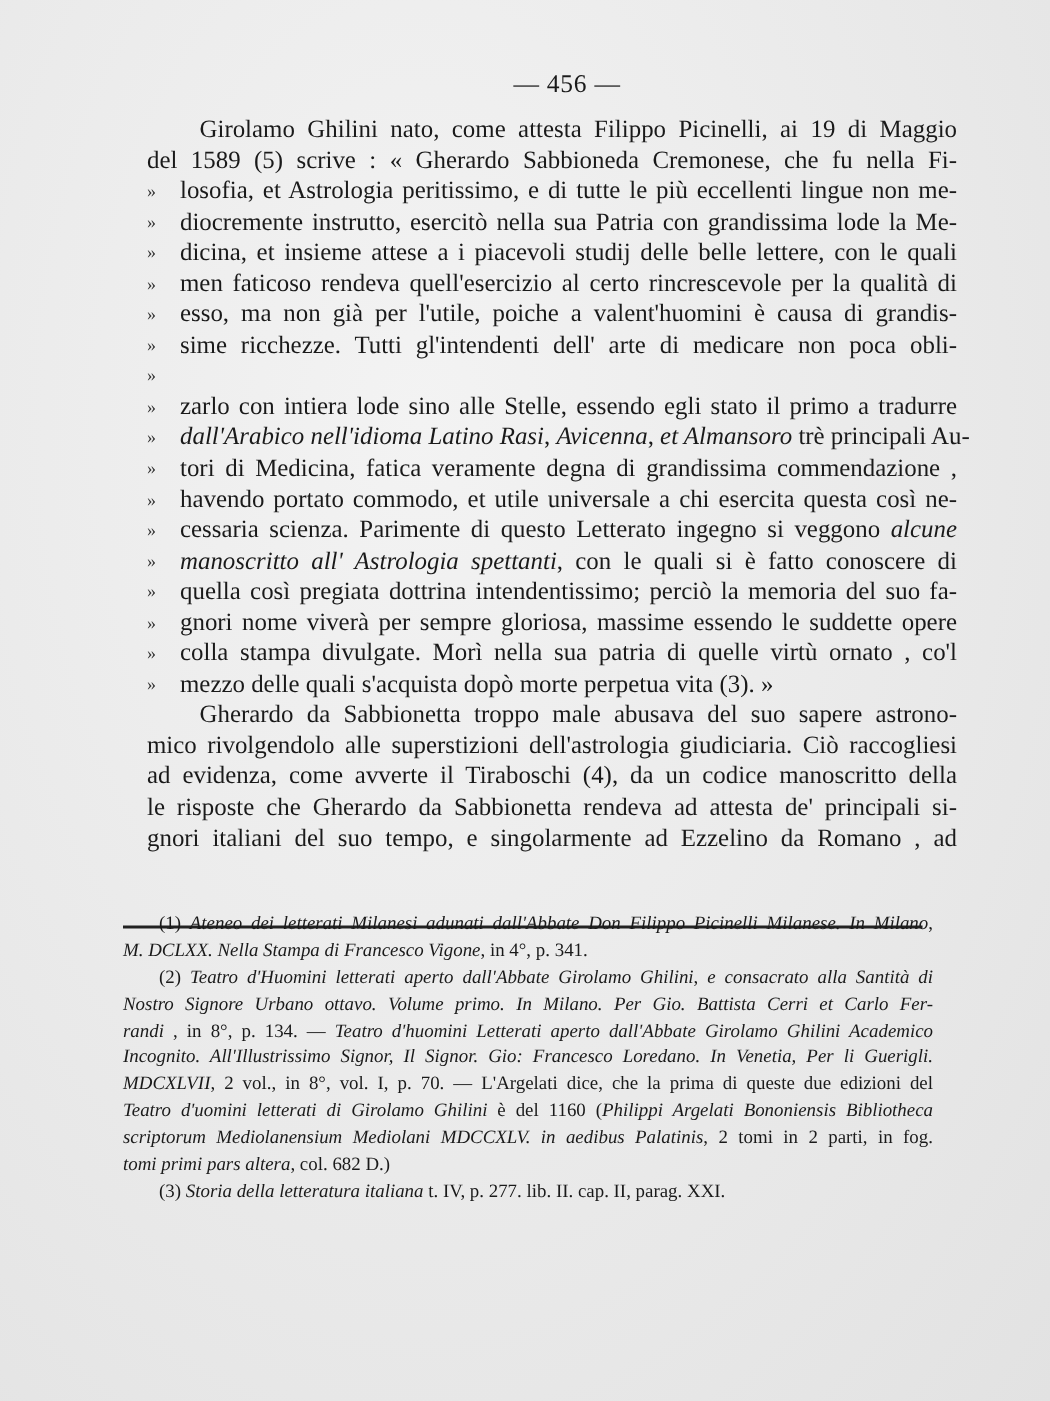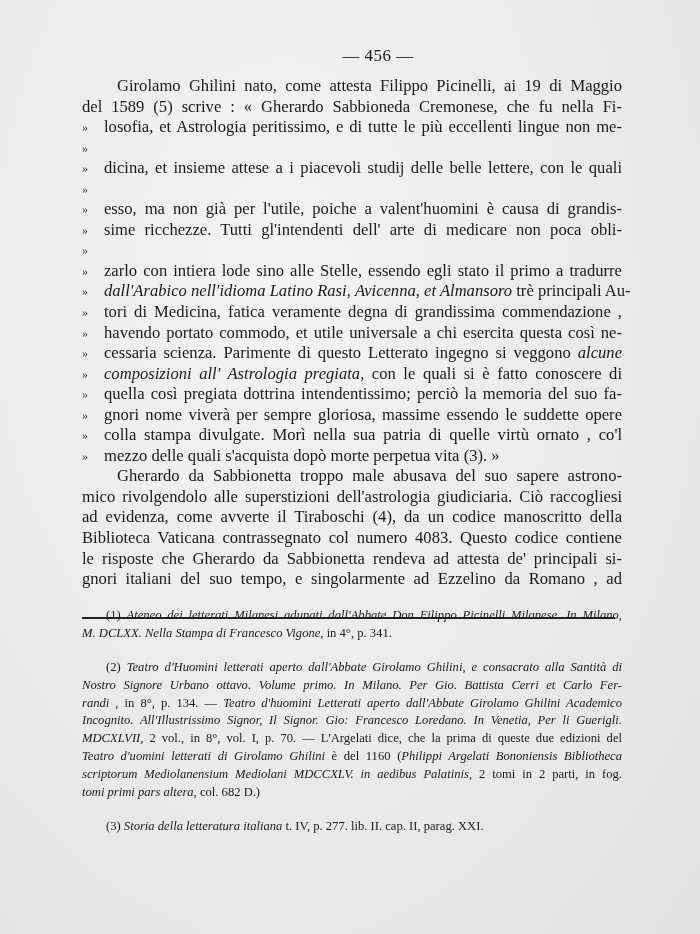--- a/index.html
+++ b/index.html
@@ -22,21 +22,21 @@
       left: 0;
       width: 700px;
       text-align: center;
       font-size: 17px;
       letter-spacing: 0.5px;
       padding-left: 28px;
     }
     .main-text {
       position: absolute;
       top: 76px;
-      left: 82px;
+      left: 98px;
       width: 540px;
     }
     .line {
       height: 20.55px;
       line-height: 20.55px;
       font-size: 16.6px;
       white-space: nowrap;
       text-align: justify;
       text-align-last: justify;
       position: relative;
@@ -69,51 +69,50 @@
     .fn-line {
       height: 17.9px;
       line-height: 17.9px;
       font-size: 12.6px;
       white-space: nowrap;
       text-align: justify;
       text-align-last: justify;
     }
     .fn-line.first { padding-left: 24px; }
     .fn-line.last { text-align-last: left; font-family: Liberation Serif, serif; }
-    .fn-line.gap { margin-top: 16px; }
+    .fn-line.gap { margin-top: 0; }
   </style>
 </head>
 <body>
 
 <div class="page-number">— 456 —</div>
 
 <div class="main-text" id="main-text">
     <div class="line indent"><span>Girolamo Ghilini nato, come attesta Filippo Picinelli, ai 19 di Maggio</span></div>
     <div class="line"><span>del 1589 (5) scrive : « Gherardo Sabbioneda Cremonese, che fu nella Fi-</span></div>
     <div class="line quoted"><span class="qmark">»</span><span>losofia, et Astrologia peritissimo, e di tutte le più eccellenti lingue non me-</span></div>
-    <div class="line quoted"><span class="qmark">»</span></div>
+    <div class="line quoted"><span class="qmark">»</span><span>diocremente instrutto, esercitò nella sua Patria con grandissima lode la Me-</span></div>
     <div class="line quoted"><span class="qmark">»</span><span>dicina, et insieme attese a i piacevoli studij delle belle lettere, con le quali</span></div>
-    <div class="line quoted"><span class="qmark">»</span></div>
+    <div class="line quoted"><span class="qmark">»</span><span>men faticoso rendeva quell'esercizio al certo rincrescevole per la qualità di</span></div>
     <div class="line quoted"><span class="qmark">»</span><span>esso, ma non già per l'utile, poiche a valent'huomini è causa di grandis-</span></div>
     <div class="line quoted"><span class="qmark">»</span><span>sime ricchezze. Tutti gl'intendenti dell' arte di medicare non poca obli-</span></div>
     <div class="line quoted"><span class="qmark">»</span></div>
     <div class="line quoted"><span class="qmark">»</span><span>zarlo con intiera lode sino alle Stelle, essendo egli stato il primo a tradurre</span></div>
     <div class="line quoted"><span class="qmark">»</span><em>dall'Arabico nell'idioma Latino Rasi</em><span>, </span><em>Avicenna</em><span>, </span><em>et Almansoro</em><span> trè principali Au-</span></div>
     <div class="line quoted"><span class="qmark">»</span><span>tori di Medicina, fatica veramente degna di grandissima commendazione ,</span></div>
     <div class="line quoted"><span class="qmark">»</span><span>havendo portato commodo, et utile universale a chi esercita questa così ne-</span></div>
     <div class="line quoted"><span class="qmark">»</span><span>cessaria scienza. Parimente di questo Letterato ingegno si veggono </span><em>alcune</em></div>
-    <div class="line quoted"><span class="qmark">»</span><em>composizioni all' Astrologia pregiata</em><span>, con le quali si è fatto conoscere di</span></div>
+    <div class="line quoted"><span class="qmark">»</span><em>manoscritto all' Astrologia spettanti</em><span>, con le quali si è fatto conoscere di</span></div>
     <div class="line quoted"><span class="qmark">»</span><span>quella così pregiata dottrina intendentissimo; perciò la memoria del suo fa-</span></div>
     <div class="line quoted"><span class="qmark">»</span><span>gnori nome viverà per sempre gloriosa, massime essendo le suddette opere</span></div>
     <div class="line quoted"><span class="qmark">»</span><span>colla stampa divulgate. Morì nella sua patria di quelle virtù ornato , co'l</span></div>
     <div class="line quoted last"><span class="qmark">»</span><span>mezzo delle quali s'acquista dopò morte perpetua vita (3). »</span></div>
     <div class="line indent"><span>Gherardo da Sabbionetta troppo male abusava del suo sapere astrono-</span></div>
     <div class="line"><span>mico rivolgendolo alle superstizioni dell'astrologia giudiciaria. Ciò raccogliesi</span></div>
     <div class="line"><span>ad evidenza, come avverte il Tiraboschi (4), da un codice manoscritto della</span></div>
-    <div class="line"><span>Biblioteca Vaticana contrassegnato col numero 4083. Questo codice contiene</span></div>
     <div class="line"><span>le risposte che Gherardo da Sabbionetta rendeva ad attesta de' principali si-</span></div>
     <div class="line"><span>gnori italiani del suo tempo, e singolarmente ad Ezzelino da Romano , ad</span></div>
   </div>
 
 <div class="rule"></div>
 
 <div class="footnotes" id="footnotes">
     <div class="fn-line first"><span>(1) </span><em>Ateneo dei letterati Milanesi adunati dall'Abbate Don Filippo Picinelli Milanese. In Milano</em><span>,</span></div>
     <div class="fn-line last"><em>M. DCLXX. Nella Stampa di Francesco Vigone</em><span>, in 4°, p. 341.</span></div>
     <div class="fn-line first gap"><span>(2) </span><em>Teatro d'Huomini letterati aperto dall'Abbate Girolamo Ghilini</em><span>, </span><em>e consacrato alla Santità di</em></div>

